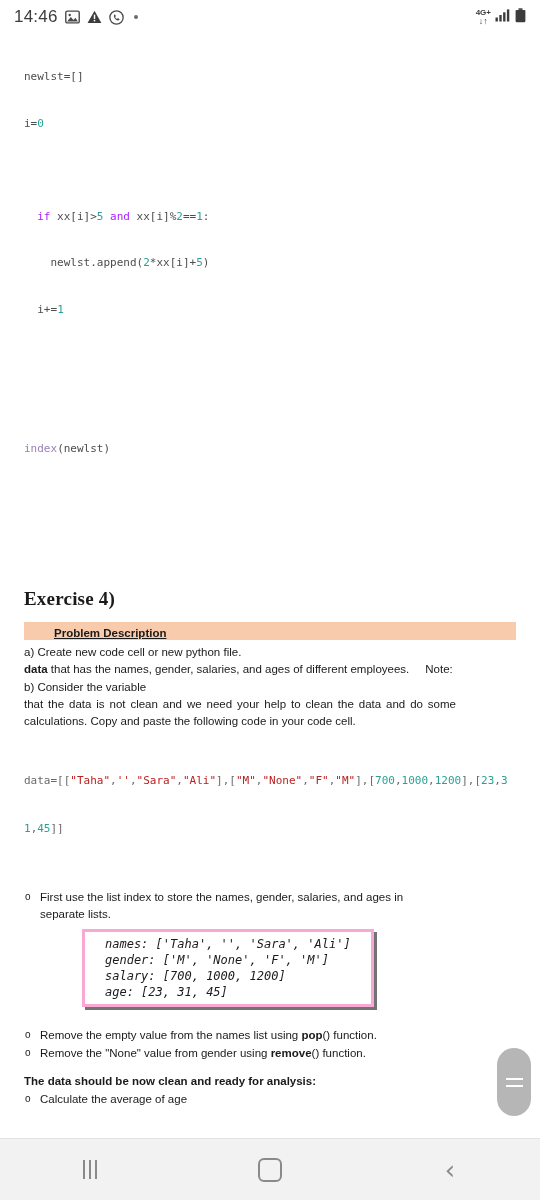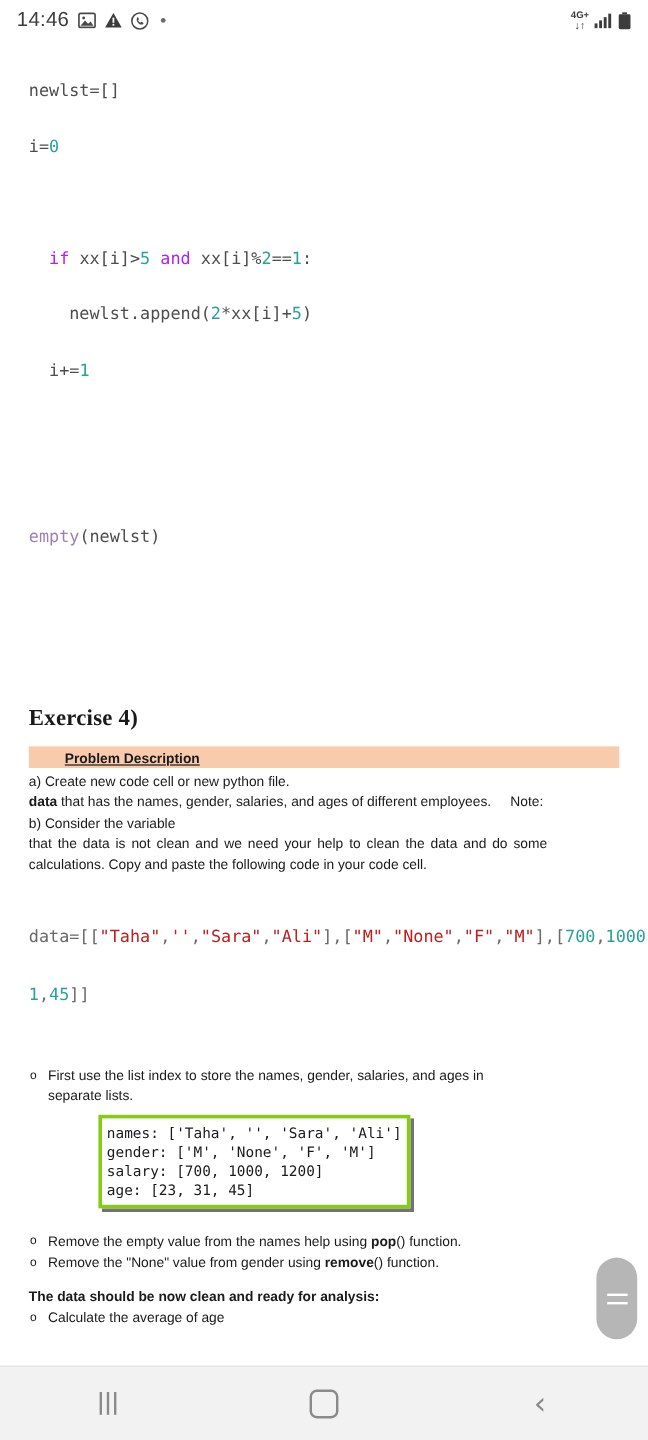--- a/index.html
+++ b/index.html
@@ -12,36 +12,36 @@
   .phone{position:relative;width:540px;height:1200px;background:#ffffff;}
 
   
   .statusbar{
     position:absolute;top:0;left:0;right:0;height:34px;
     display:flex;align-items:center;justify-content:space-between;
     padding:0 14px;box-sizing:border-box;background:#ffffff;
   }
   .sb-left{display:flex;align-items:center;gap:7px;color:#4a4a4a;}
   .sb-time{font-size:17px;color:#3c3c3c;letter-spacing:.2px;}
-  .sb-right{display:flex;align-items:center;gap:4px;color:#3c3c3c;}
+  .sb-right{display:flex;align-items:flex-start;gap:4px;color:#3c3c3c;}
   .sb-icon{display:inline-flex;align-items:center;justify-content:center;}
   .dot{width:4px;height:4px;border-radius:50%;background:#6b6b6b;display:inline-block;margin-left:3px;}
   .net-label{font-size:8px;line-height:8px;font-weight:bold;text-align:center;}
   .net-wrap{display:flex;flex-direction:column;align-items:center;justify-content:flex-end;height:18px;}
   .net-arrows{font-size:9px;line-height:9px;}
 
   
   .doc{
     position:absolute;top:34px;left:0;width:540px;height:1105px;
     background:#ffffff;box-sizing:border-box;
     padding:0 24px;overflow:hidden;
   }
   .code-mono{
     font-family:"DejaVu Sans Mono","Liberation Mono",monospace;
-    font-size:14px;line-height:15.5px;color:#4d4d4d;white-space:pre;
+    font-size:11px;line-height:15.5px;color:#4d4d4d;white-space:pre;
   }
   .kw{color:#aa22ff;}
   .fn{color:#6aa84f;}
   .num{color:#2aa198;}
   .str{color:#ba2121;}
   .pl{color:#6a6a6a;}
   .pr{color:#9b7fb5;}
 
   .topcode{padding-top:4px;}
 
@@ -71,23 +71,23 @@
   ul.circ{list-style:none;margin:0;padding:0;}
   ul.circ li{
     font-size:11.5px;line-height:16.5px;color:#1a1a1a;
     position:relative;padding-left:16px;margin:0 0 1px 0;
   }
   ul.circ li:before{
     content:"o";position:absolute;left:1px;top:0;font-size:10px;color:#1a1a1a;
   }
 
   .outbox{
-    border:3px solid #84cc16;background:#fff;
+    border:3px solid #f9a8d4;background:#fff;
     box-shadow:3px 3px 0 rgba(0,0,0,.55);
-    padding:4px 4px;display:inline-block;
+    padding:4px 20px;display:inline-block;font-style:italic;
   }
   .outbox .code-mono{color:#1a1a1a;font-size:12px;line-height:16px;}
 
   .blank{height:11px;}
   .blank-s{height:6px;}
   .blank-l{height:20px;}
 
   
   .scrollthumb{
     position:absolute;right:9px;top:1048px;width:34px;height:68px;
@@ -164,21 +164,21 @@
 
     <div class="topcode code-mono">
       <div>newlst=[]</div>
       <div>i=<span class="num">0</span></div>
       <div>&nbsp;</div>
       <div>&nbsp;&nbsp;<span class="kw">if</span> xx[i]&gt;<span class="num">5</span> <span class="kw">and</span> xx[i]%<span class="num">2</span>==<span class="num">1</span>:</div>
       <div>&nbsp;&nbsp;&nbsp;&nbsp;newlst.append(<span class="num">2</span>*xx[i]+<span class="num">5</span>)</div>
       <div>&nbsp;&nbsp;i+=<span class="num">1</span></div>
       <div>&nbsp;</div>
       <div>&nbsp;</div>
-      <div><span class="pr">empty</span>(newlst)</div>
+      <div><span class="pr">index</span>(newlst)</div>
     </div>
 
     <div style="height:100px"></div>
 
     <h2 class="ex">Exercise 4)</h2>
 
     <div>
       <span class="pd-band"><span class="pd-text">Problem Description</span></span>
     </div>
 
@@ -211,21 +211,21 @@
         <div class="code-mono">names: ['Taha', '', 'Sara', 'Ali']
 gender: ['M', 'None', 'F', 'M']
 salary: [700, 1000, 1200]
 age: [23, 31, 45]</div>
       </div>
     </div>
 
     <div class="blank-l"></div>
 
     <ul class="circ indent2">
-      <li><span>Remove the empty value from the names help using </span><b>pop</b><span>() function.</span></li>
+      <li><span>Remove the empty value from the names list using </span><b>pop</b><span>() function.</span></li>
       <li><span>Remove the "None" value from gender using </span><b>remove</b><span>() function.</span></li>
     </ul>
 
     <div class="blank"></div>
 
     <p class="body indent2" style="font-weight:bold">The data should be now clean and ready for analysis:</p>
 
     <ul class="circ indent2" style="width:420px">
       <li>Calculate the average of age</li>
 

